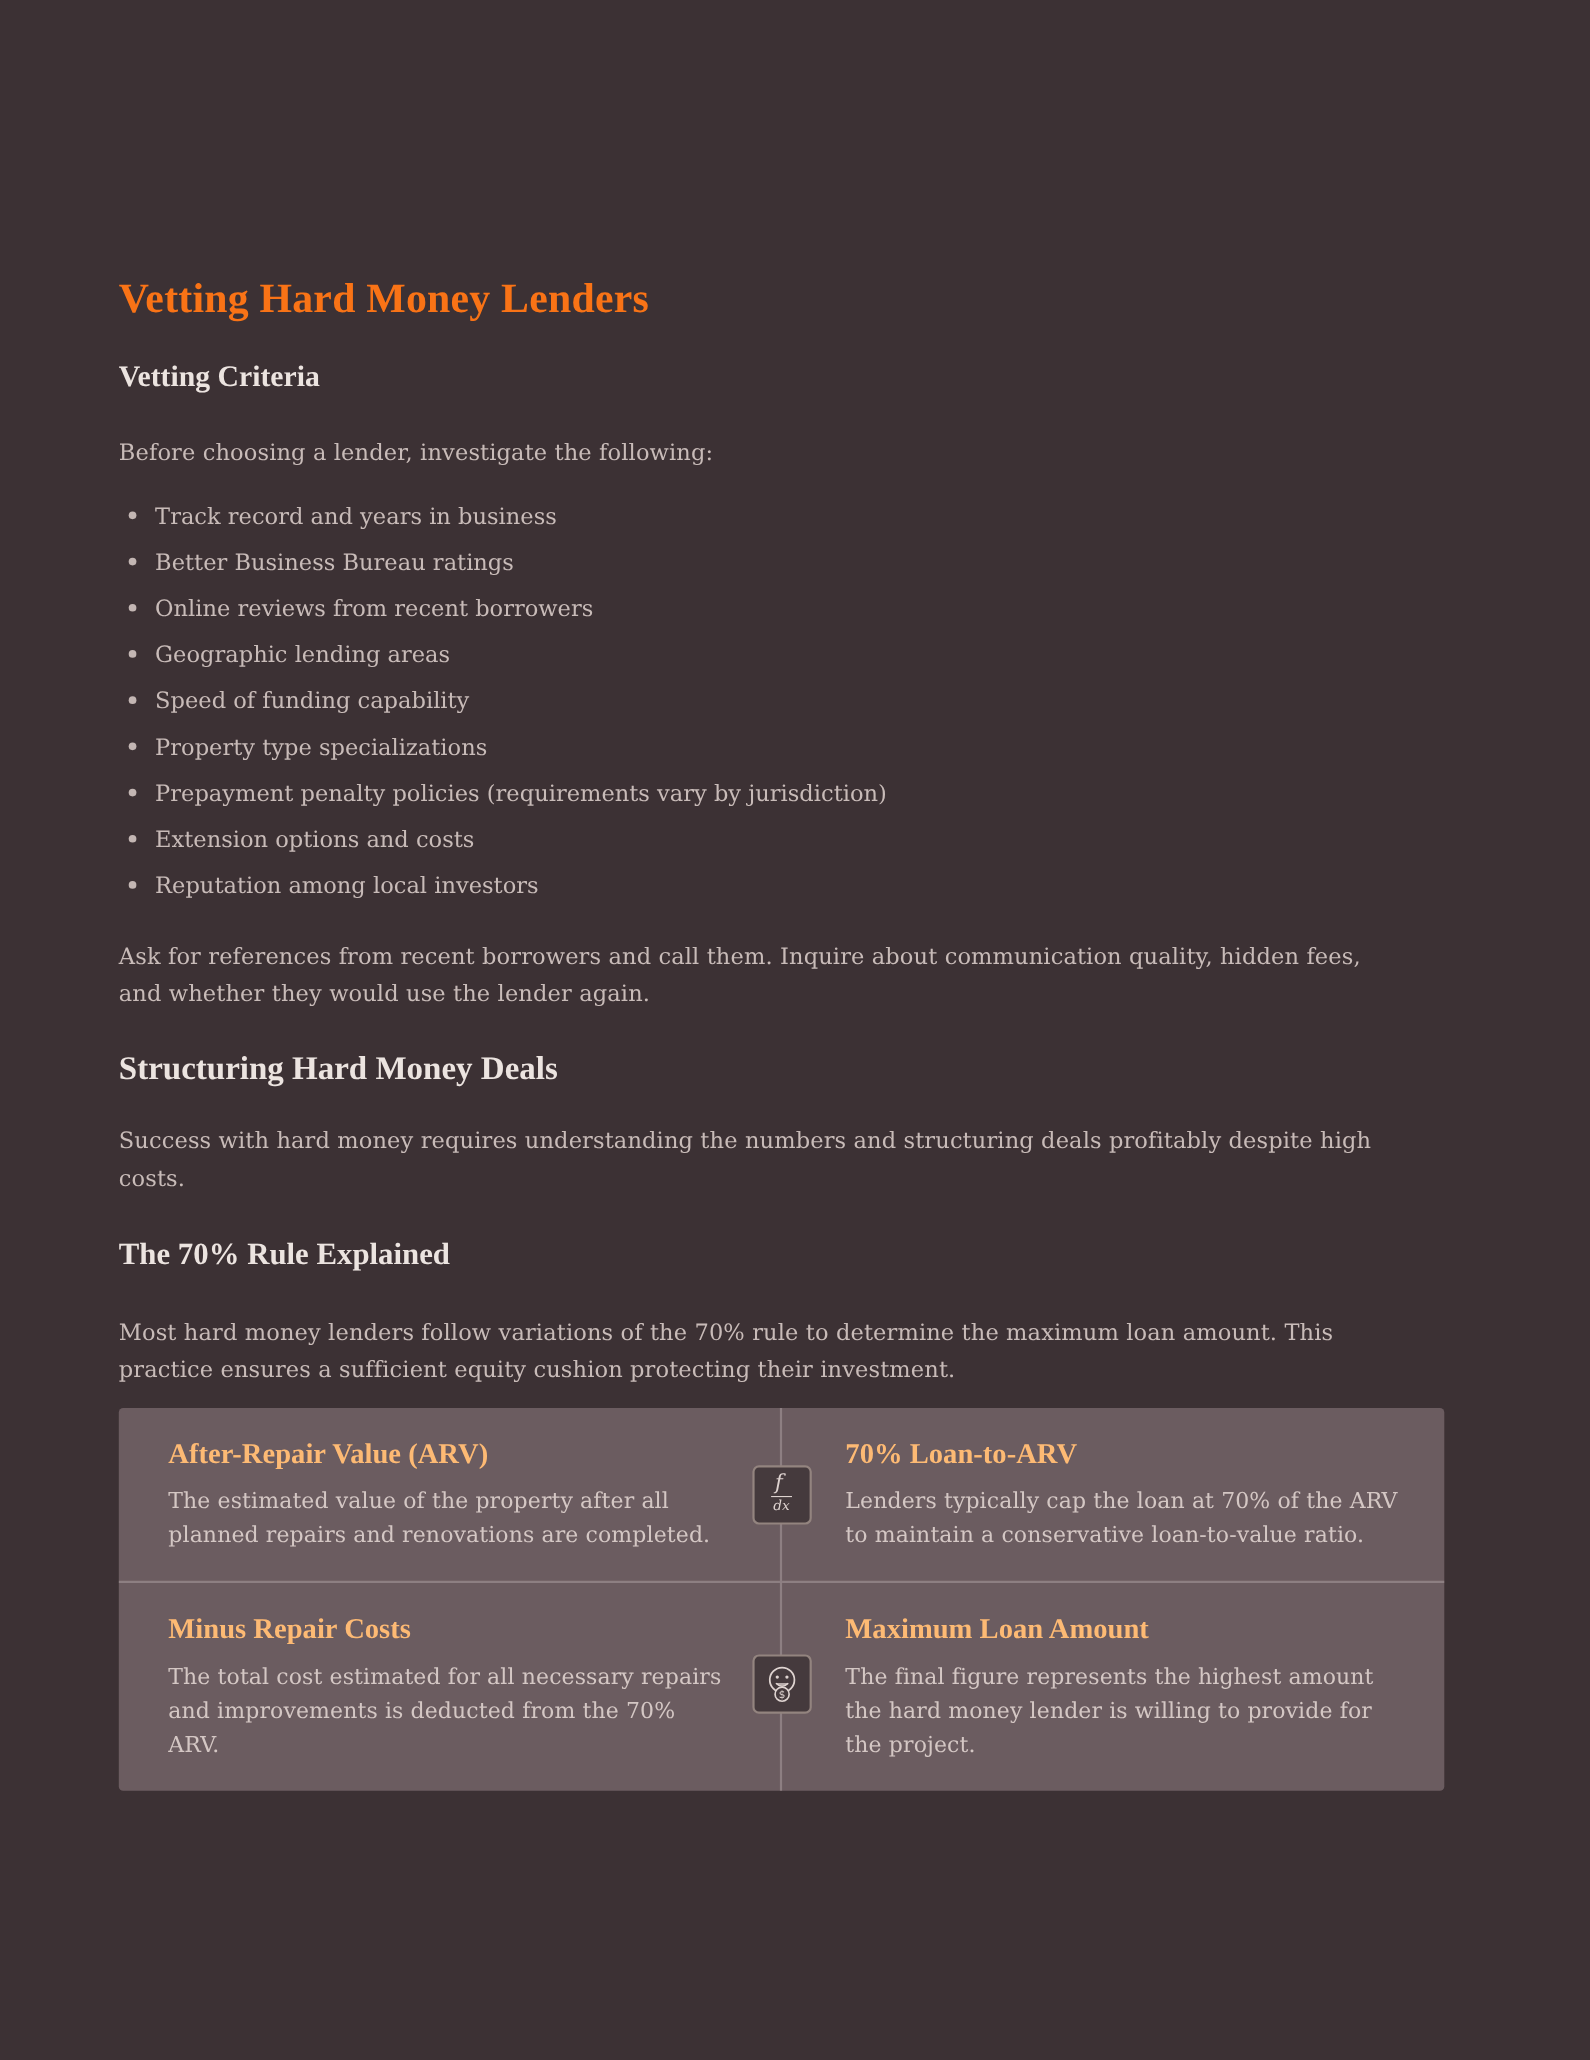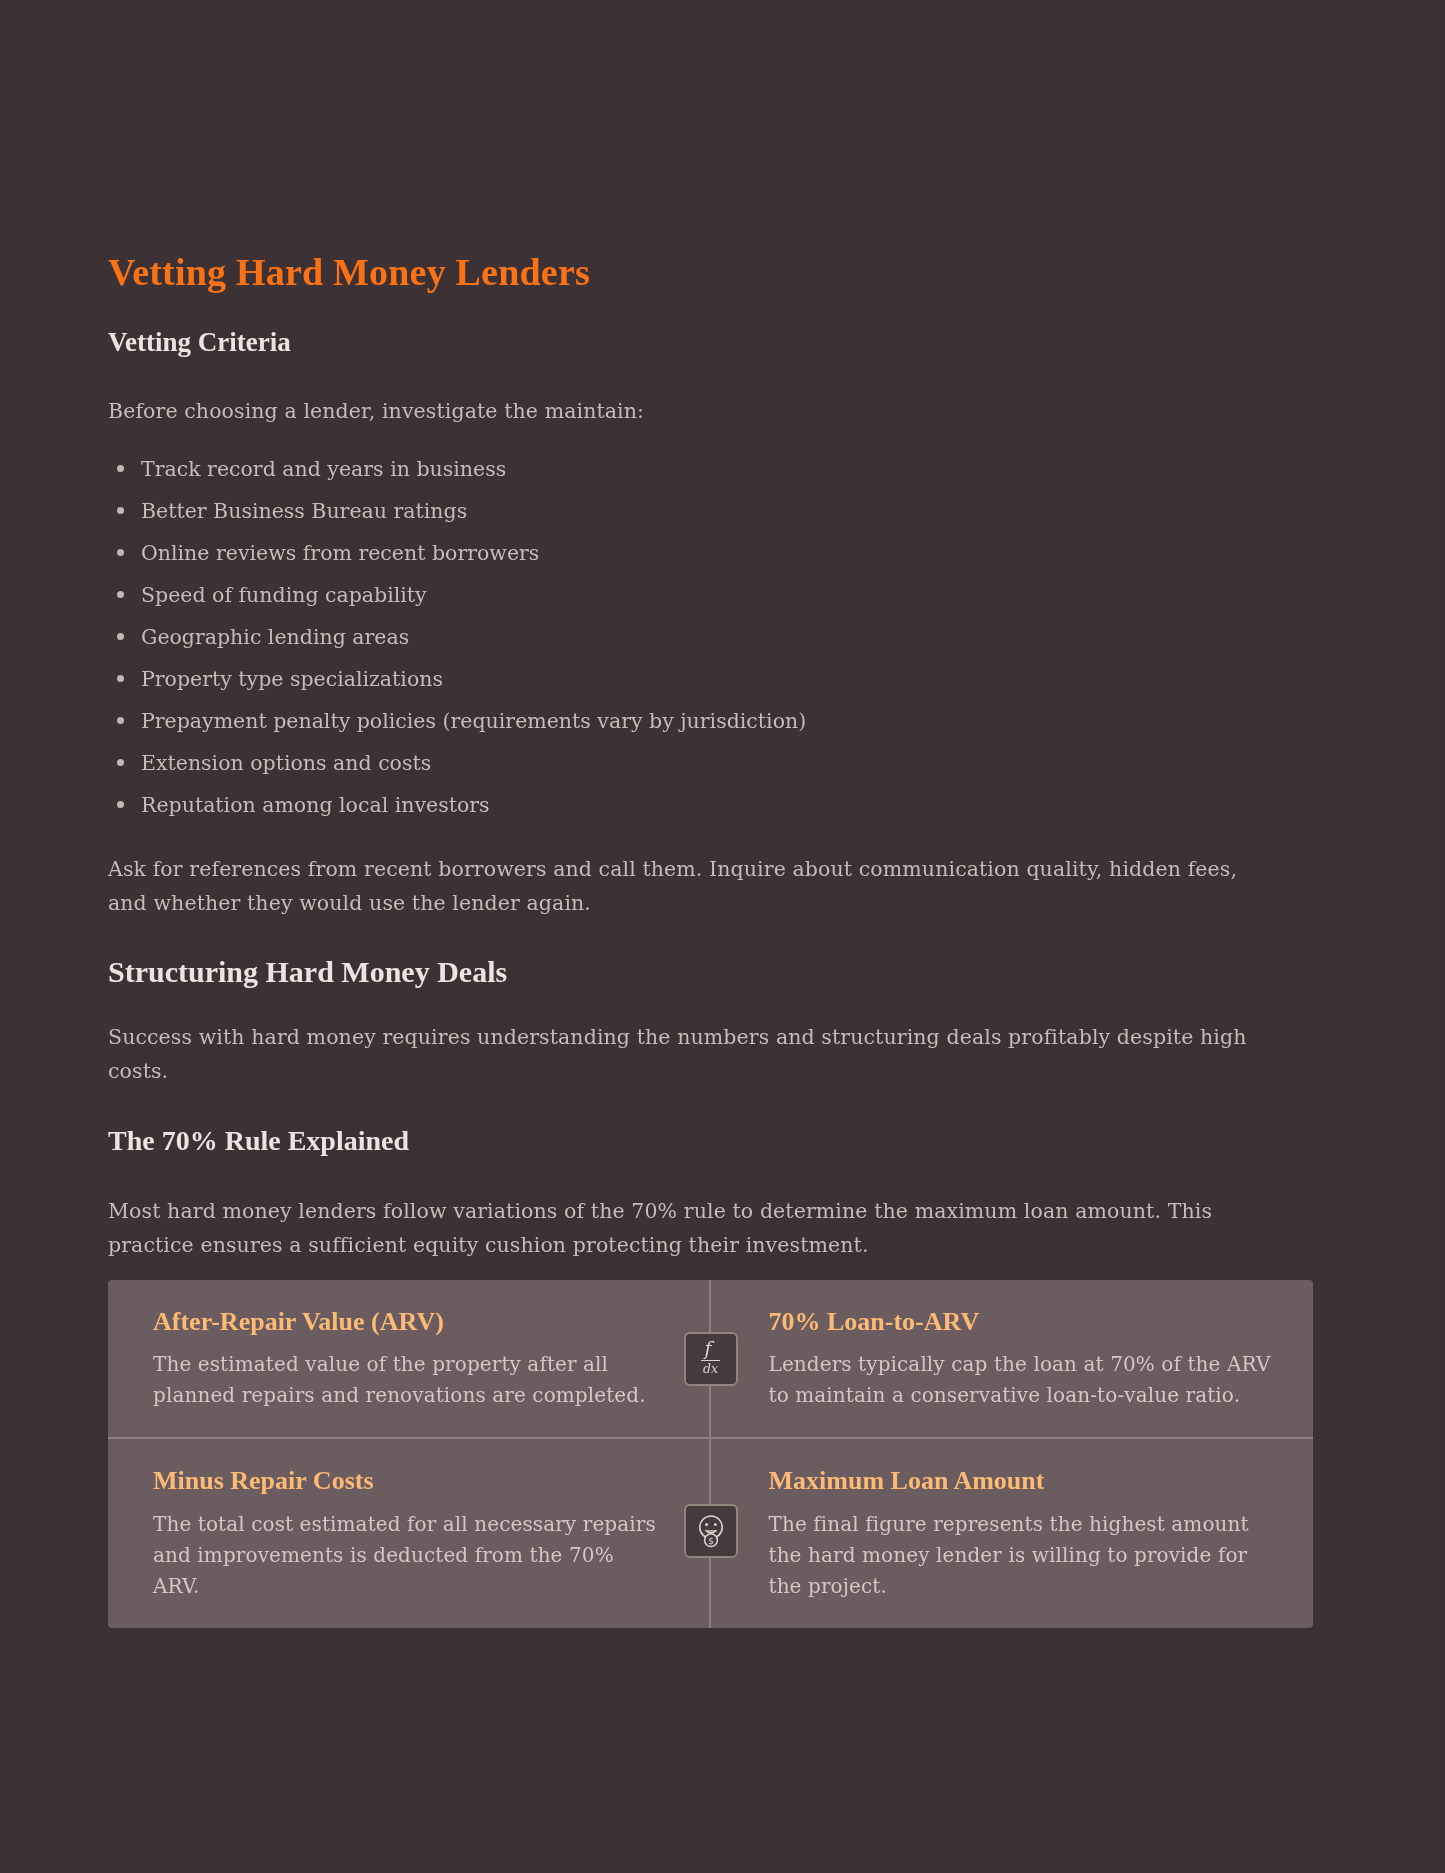--- a/index.html
+++ b/index.html
@@ -99,28 +99,28 @@
 </style>
 </head>
 <body>
 
 <div class="page">
 
   <h1 class="doc-title">Vetting Hard Money Lenders</h1>
 
   <h2 class="h-vetting-criteria">Vetting Criteria</h2>
 
-  <p class="p-intro">Before choosing a lender, investigate the maintain:</p>
+  <p class="p-intro">Before choosing a lender, investigate the following:</p>
 
   <ul class="criteria">
     <li>Track record and years in business</li>
     <li>Better Business Bureau ratings</li>
     <li>Online reviews from recent borrowers</li>
+    <li>Geographic lending areas</li>
     <li>Speed of funding capability</li>
-    <li>Geographic lending areas</li>
     <li>Property type specializations</li>
     <li>Prepayment penalty policies (requirements vary by jurisdiction)</li>
     <li>Extension options and costs</li>
     <li>Reputation among local investors</li>
   </ul>
 
   <p class="p-outro">Ask for references from recent borrowers and call them. Inquire about communication quality, hidden fees, and whether they would use the lender again.</p>
 
   <h2 class="h-structuring">Structuring Hard Money Deals</h2>
 

